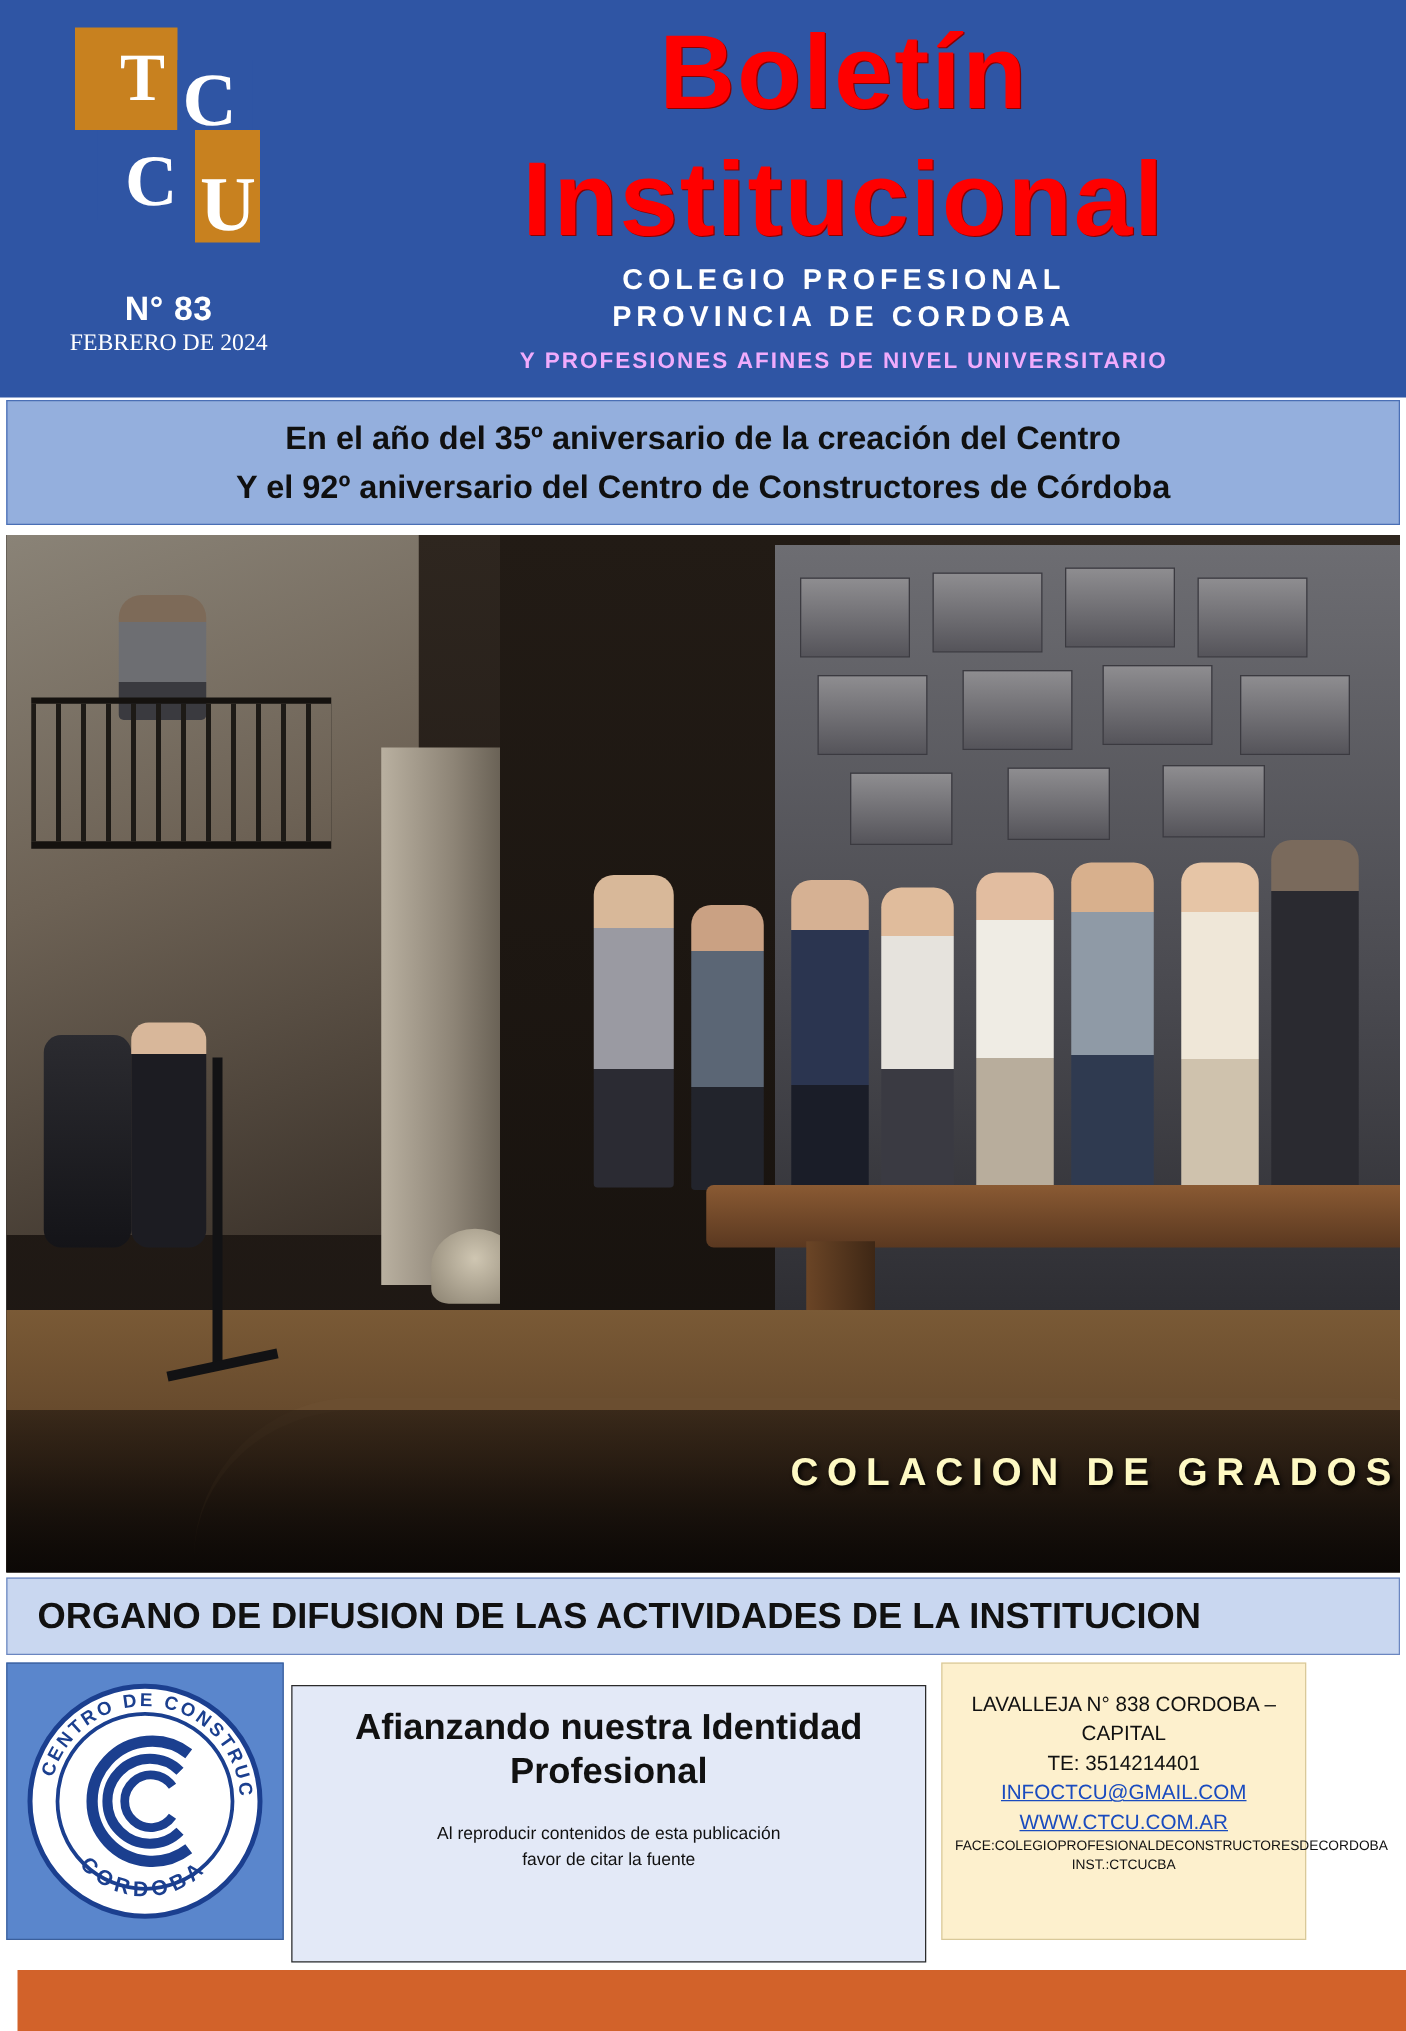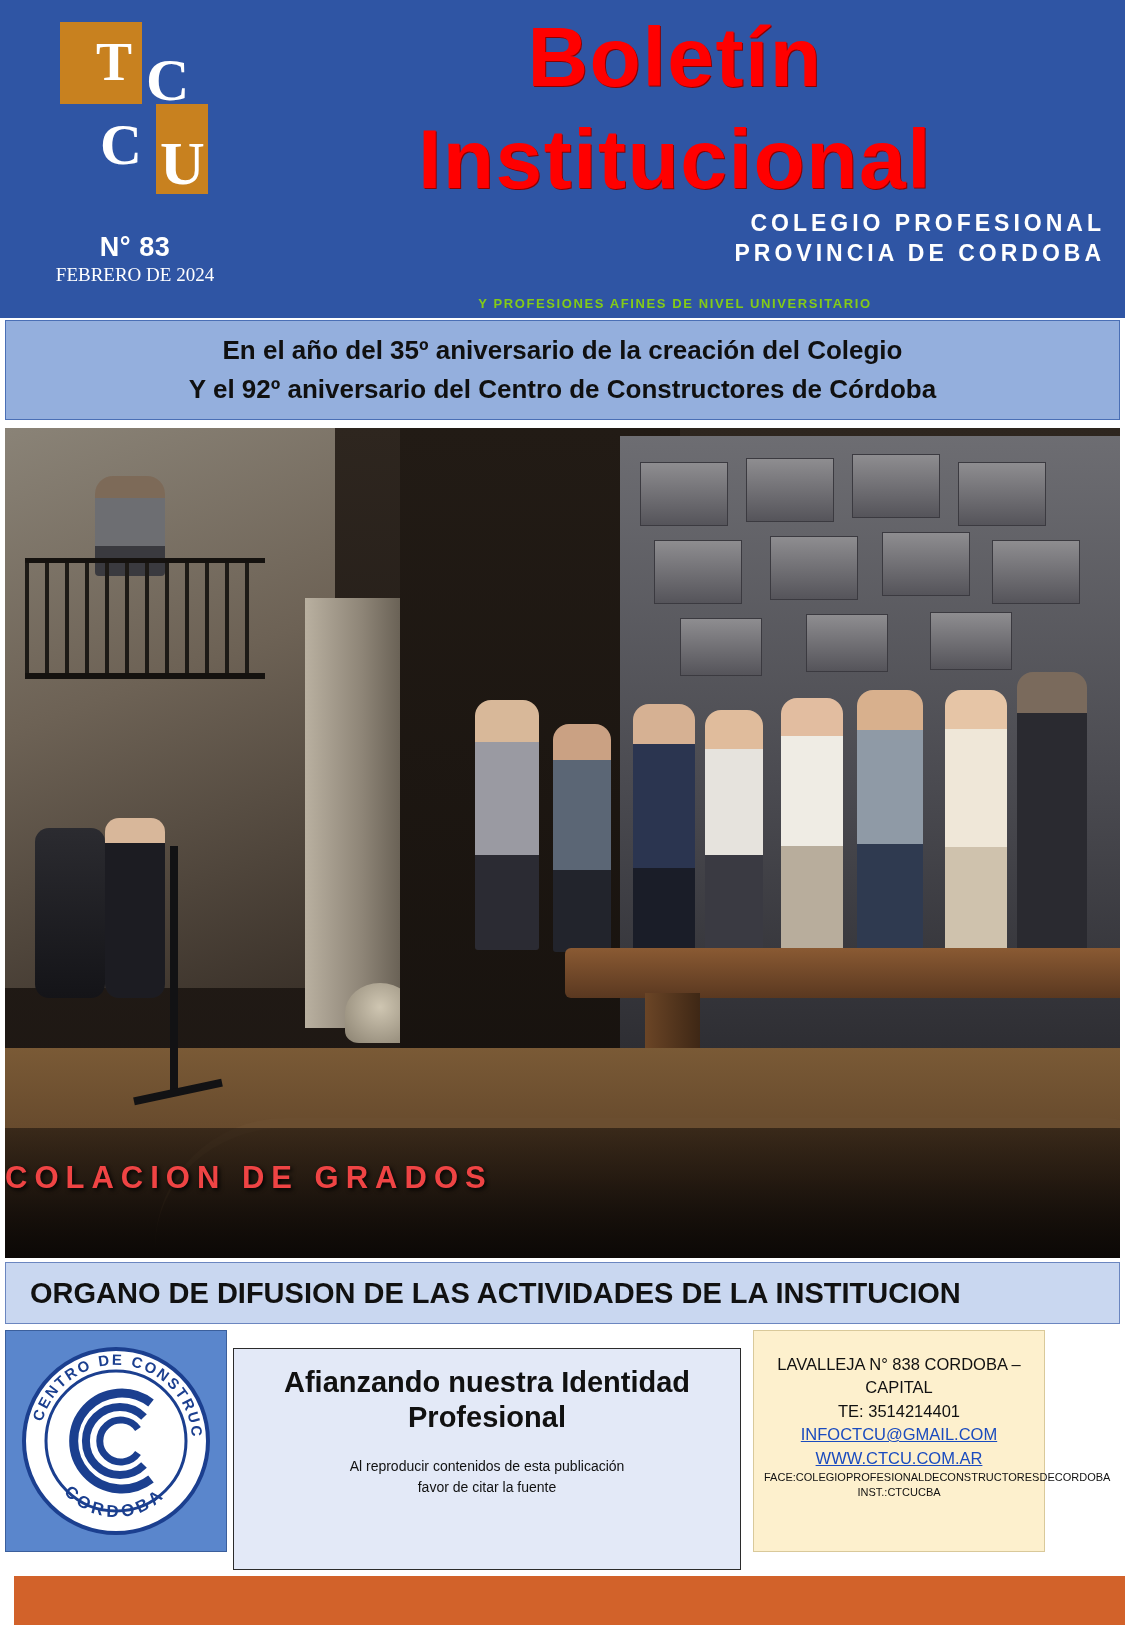--- a/index.html
+++ b/index.html
@@ -68,36 +68,36 @@
     font-size: 84px;
     line-height: 1.22;
     letter-spacing: 1.5px;
     text-shadow: 1px 1px 0 #8b0000;
   }
   .title-sub1 {
     position: absolute;
     left: 245px;
     top: 208px;
     width: 860px;
-    text-align: right;
+    text-align: center;
     color: #ffffff;
     font-weight: bold;
     font-size: 23px;
     letter-spacing: 4px;
     line-height: 1.32;
   }
   .title-sub2 {
     position: absolute;
     left: 245px;
-    top: 296px;
+    top: 278px;
     width: 860px;
     text-align: center;
-    color: #84cc16;
-    font-weight: bold;
-    font-size: 13px;
+    color: #f0abfc;
+    font-weight: bold;
+    font-size: 18px;
     letter-spacing: 1.6px;
   }
 
   
   .anniv {
     position: absolute;
     left: 5px;
     top: 320px;
     width: 1115px;
     height: 100px;
@@ -193,22 +193,22 @@
   }
   .ph-person {
     position:absolute;
     border-radius: 16px 16px 3px 3px;
   }
   .photo-caption {
     position: absolute;
     left: 0;
     bottom: 62px;
     width: 1115px;
-    text-align: left;
-    color: #ef4444;
+    text-align: right;
+    color: #fef9c3;
     font-weight: bold;
     font-size: 31px;
     letter-spacing: 7px;
     text-shadow: 2px 2px 4px rgba(0,0,0,0.9);
   }
 
   
   .organo {
     position: absolute;
     left: 5px;
@@ -341,21 +341,21 @@
     </div>
 
     <div class="title-sub1">
       <div>COLEGIO PROFESIONAL</div>
       <div>PROVINCIA DE CORDOBA</div>
     </div>
     <div class="title-sub2">Y  PROFESIONES  AFINES  DE  NIVEL   UNIVERSITARIO</div>
   </div>
 
   <div class="anniv">
-    <div>En el año del  35º aniversario de la creación del Colegio</div>
+    <div>En el año del  35º aniversario de la creación del Centro</div>
     <div>Y el 92º aniversario del Centro de Constructores de Córdoba</div>
   </div>
 
   <div class="photo">
     <div class="ph-wall"></div>
     <div class="ph-left-wall"></div>
     <div class="ph-person-balcony"></div>
     <div class="ph-railing"></div>
     <div class="ph-column"></div>
     <div class="ph-ornament"></div>

